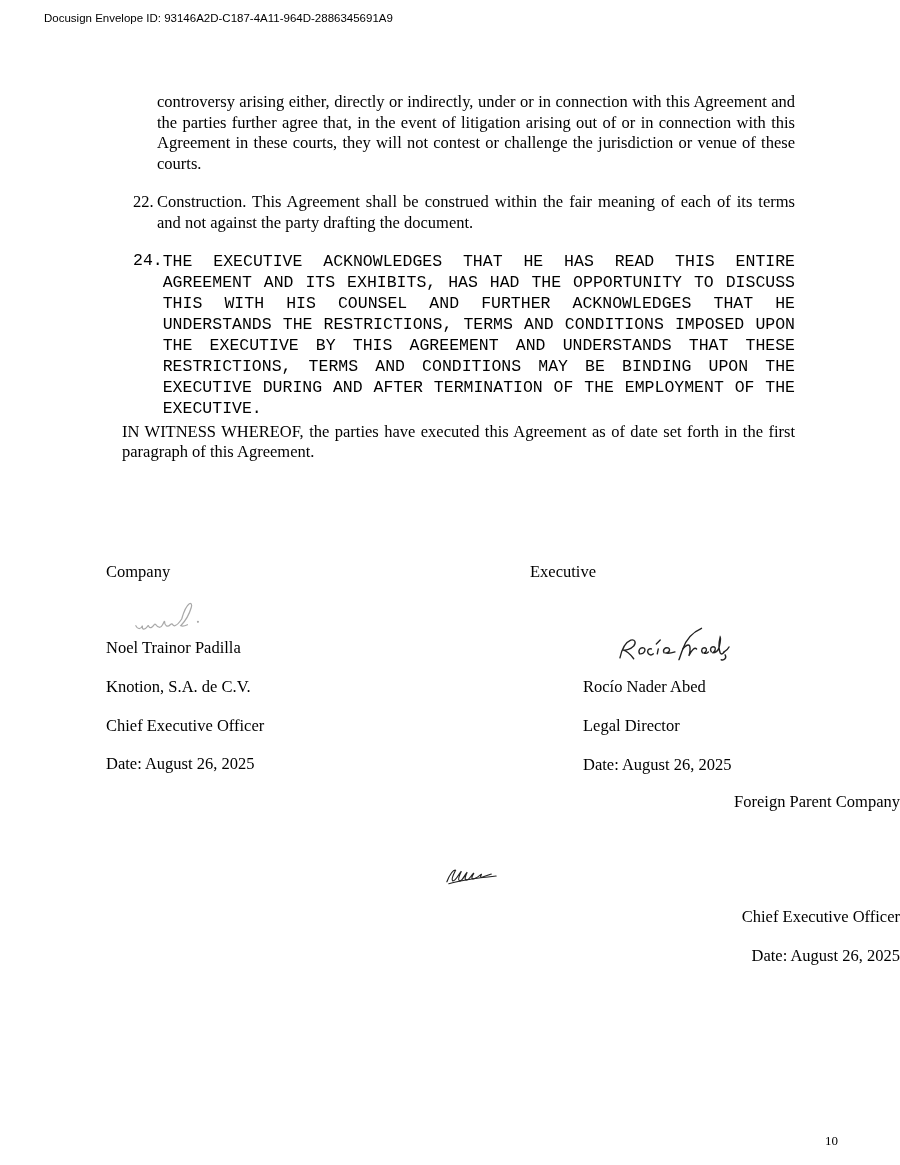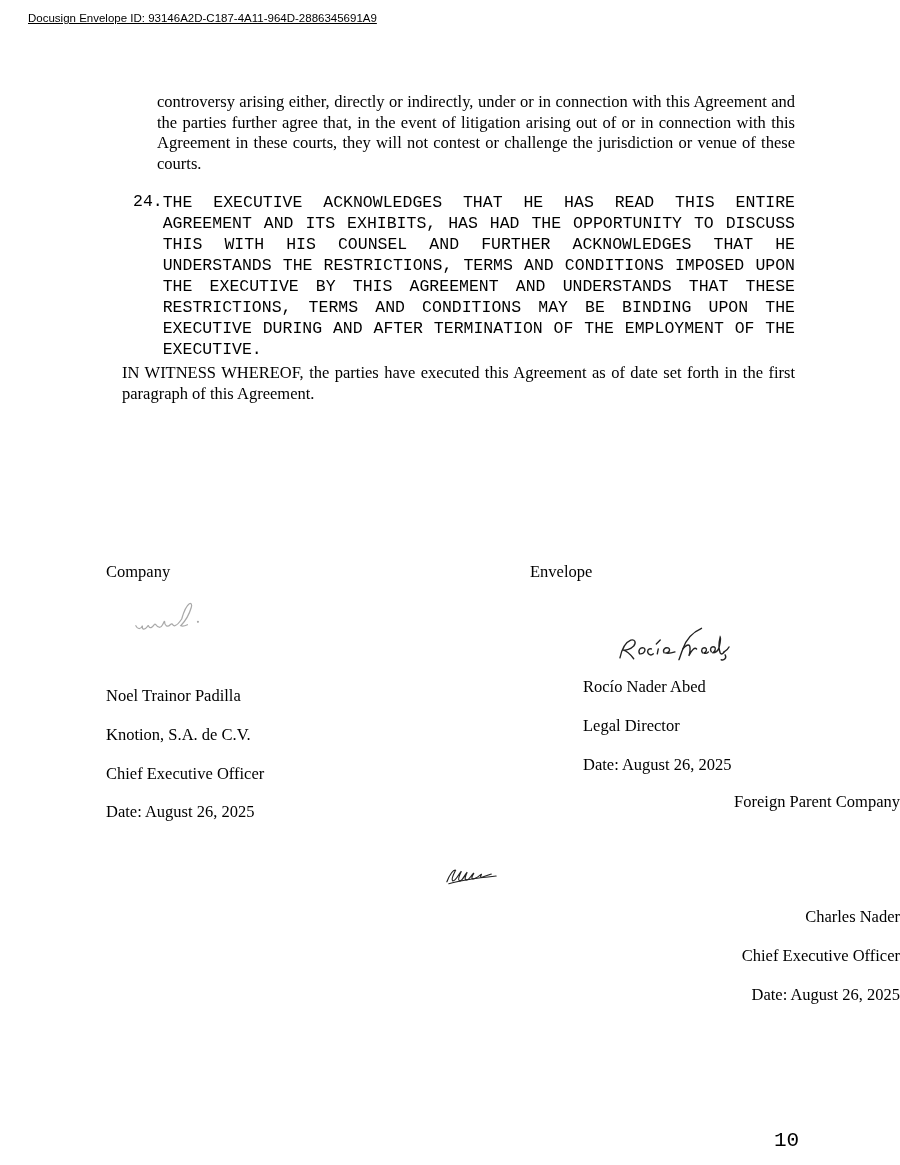--- a/index.html
+++ b/index.html
@@ -9,28 +9,27 @@
     height: 1165px;
     background: #ffffff;
     color: #000000;
     font-family: "Liberation Serif", serif;
     font-size: 16.5px;
     line-height: 20.6px;
     overflow: hidden;
   }
   .envelope-id {
     position: absolute;
-    left: 28px;
+    left: 44px;
     top: 12px;
     font-family: "Liberation Sans", sans-serif;
     font-size: 11.5px;
     line-height: 13px;
     color: #000000;
     white-space: nowrap;
-    text-decoration: underline;
   }
   .content {
     position: absolute;
     left: 106px;
     top: 92px;
     width: 689px;
     text-align: justify;
   }
   .cont-para { margin: 0 0 18px 51px; }
   .clause { display: flex; margin: 0 0 17px 0; }
@@ -49,59 +48,62 @@
   .heading-company { left: 106px; top: 562px; }
   .heading-executive { left: 530px; top: 562px; }
 
   .sig-image { position: absolute; }
   .sig-company-img { left: 132px; top: 599px; }
   .sig-executive-img { left: 617px; top: 625px; }
   .sig-foreign-img { left: 444px; top: 865px; }
 
   .sig-block { position: absolute; }
   .sig-block p { margin: 0 0 18.2px 0; white-space: nowrap; }
-  .company-block { left: 106px; top: 638px; margin-top: 48px; }
+  .company-block { left: 106px; top: 638px; }
   .executive-block { left: 583px; top: 677px; }
 
   .centered-band { position: absolute; left: 24px; width: 876px; text-align: right; }
   .foreign-heading { top: 792px; }
   .foreign-block { top: 907px; }
   .foreign-block p { margin: 0 0 18.2px 0; }
 
   .page-number {
     position: absolute;
-    left: 774px;
+    left: 825px;
     top: 1131px;
-    font-size: 21px;
-    font-family: Liberation Mono, monospace;
+    font-size: 13px;
   }
 </style>
 </head>
 <body>
 
 <div class="page">
 
   <div class="envelope-id">Docusign Envelope ID: 93146A2D-C187-4A11-964D-2886345691A9</div>
 
   <div class="content">
 
     <p class="cont-para">controversy arising either, directly or indirectly, under or in connection with this Agreement and the parties further agree that, in the event of litigation arising out of or in connection with this Agreement in these courts, they will not contest or challenge the jurisdiction or venue of these courts.</p>
 
+    <div class="clause">
+      <span class="num">22.</span>
+      <span class="txt">Construction.  This Agreement shall be construed within the fair meaning of each of its terms and not against the party drafting the document.</span>
+    </div>
 
 
     <div class="clause caps">
       <span class="num">24.</span>
       <span class="txt">THE EXECUTIVE ACKNOWLEDGES THAT HE HAS READ THIS ENTIRE AGREEMENT AND ITS EXHIBITS, HAS HAD THE OPPORTUNITY TO DISCUSS THIS WITH HIS COUNSEL AND FURTHER ACKNOWLEDGES THAT HE UNDERSTANDS THE RESTRICTIONS, TERMS AND CONDITIONS IMPOSED UPON THE EXECUTIVE BY THIS AGREEMENT AND UNDERSTANDS THAT THESE RESTRICTIONS, TERMS AND CONDITIONS MAY BE BINDING UPON THE EXECUTIVE DURING AND AFTER TERMINATION OF THE EMPLOYMENT OF THE EXECUTIVE.</span>
     </div>
 
     <p class="witness">IN WITNESS WHEREOF, the parties have executed this Agreement as of date set forth in the first paragraph of this Agreement.</p>
   </div>
 
   <div class="sig-heading heading-company">Company</div>
-  <div class="sig-heading heading-executive">Envelope</div>
+  <div class="sig-heading heading-executive">Executive</div>
 
   <div class="sig-image sig-company-img">
     <svg width="86" height="40" viewBox="0 0 90 40" fill="none" xmlns="http://www.w3.org/2000/svg">
       <path d="M4,27 C6,31 9,31 11,27 C10,31 13,32 16,28 C18,25 17,30 20,29 C23,28 23,24 25,26 C27,29 30,30 32,26 L34,22 C34,27 37,29 40,26 C43,23 42,28 45,27 C48,26 50,23 52,20 C54,13 57,6 60,4 C62,3 63,5 62,8 C60,15 56,22 51,27 C53,28 56,27 58,26" stroke="#a9a9a9" stroke-width="1.3" stroke-linecap="round"></path>
       <circle cx="69" cy="23" r="1.1" fill="#a9a9a9"></circle>
     </svg>
   </div>
 
   <div class="sig-block company-block">
     <p>Noel Trainor Padilla</p>
@@ -134,20 +136,19 @@
   <div class="centered-band foreign-heading">Foreign Parent Company</div>
 
   <div class="sig-image sig-foreign-img">
     <svg width="56" height="22" viewBox="0 0 58 22" fill="none" xmlns="http://www.w3.org/2000/svg">
       <path d="M3,17 C6,9 10,4 12,5 C10,9 7,14 9,16 C12,17 15,9 18,6 C16,10 14,15 16,16 C19,17 21,10 24,7 C22,11 21,15 23,15 C26,16 28,10 31,8 C29,11 28,14 30,14 C33,14 36,11 39,9 C37,12 38,13 40,12 C43,11 46,10 49,9" stroke="#222" stroke-width="1.2" stroke-linecap="round"></path>
       <path d="M5,19 C18,15 35,13 54,11" stroke="#222" stroke-width="1.2" stroke-linecap="round"></path>
     </svg>
   </div>
 
   <div class="centered-band foreign-block sig-block" style="position:absolute;">
-    <p>Charles Nader</p>
     <p>Chief Executive Officer</p>
     <p>Date: August 26, 2025</p>
   </div>
 
   <div class="page-number">10</div>
 
 </div>
 
 </body></html>

